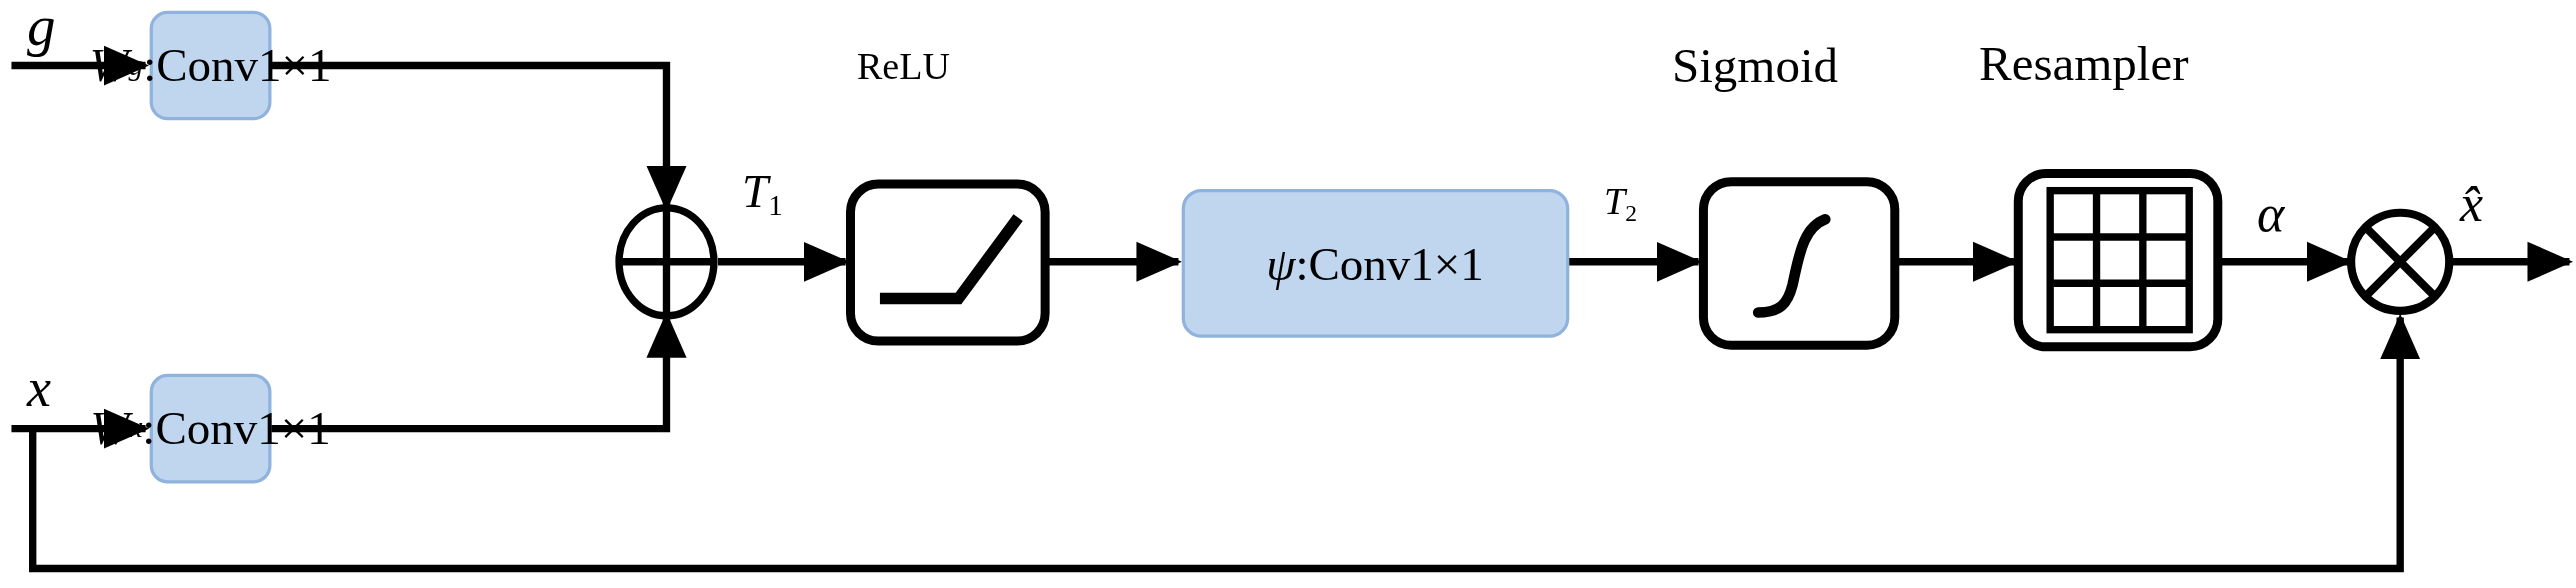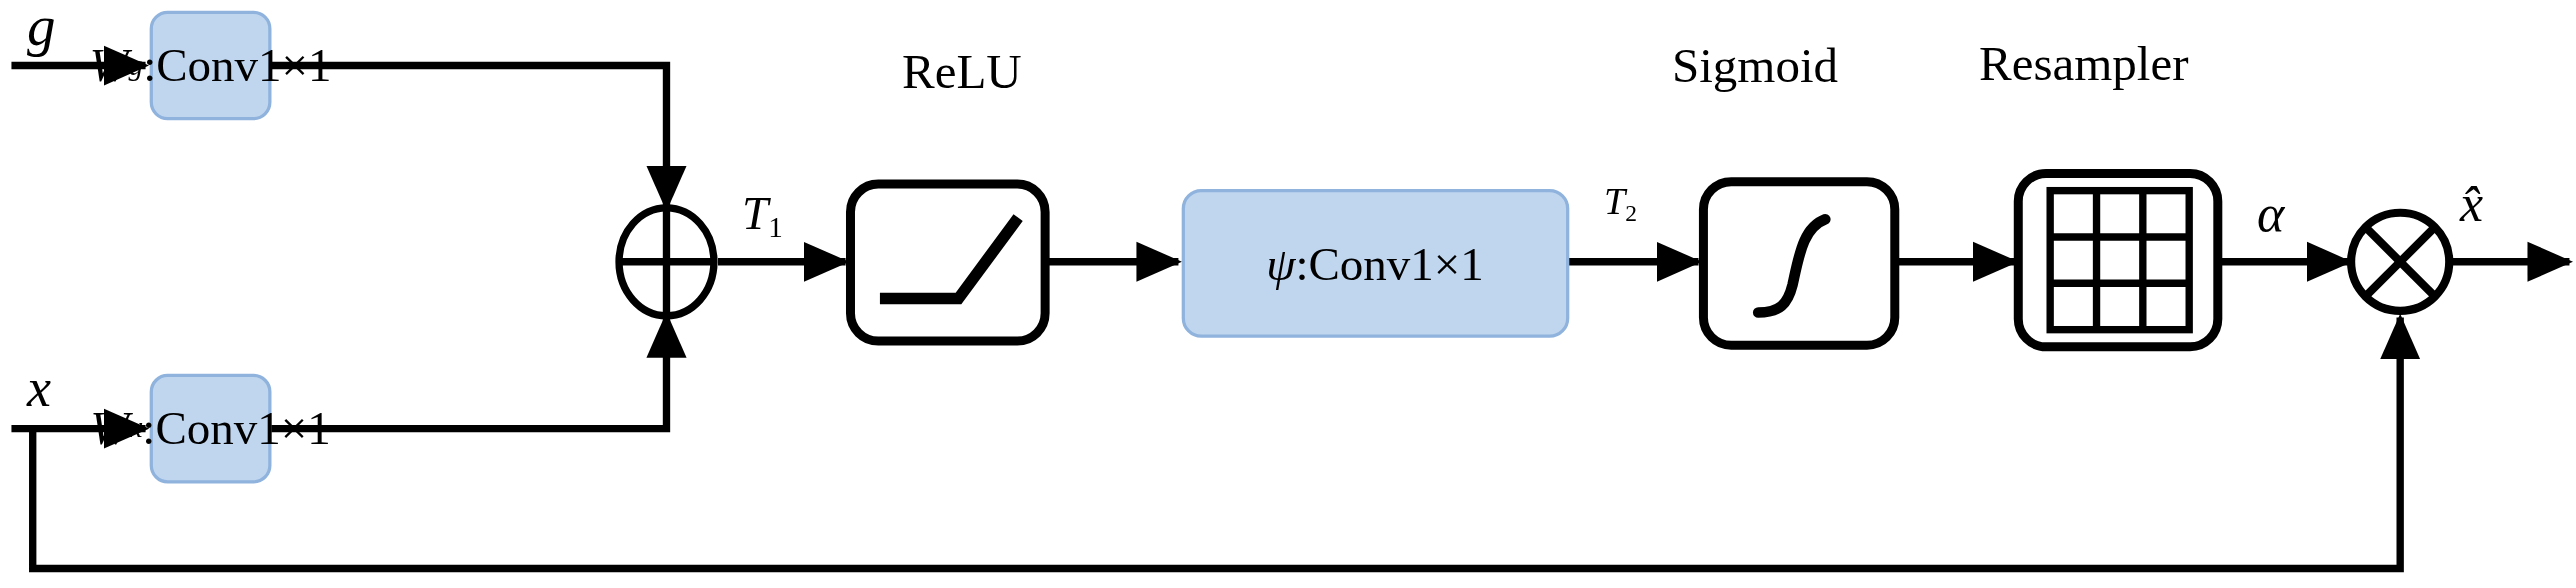--- a/index.html
+++ b/index.html
@@ -169,27 +169,27 @@
   </div>
 
   <div class="blk nosel" style="left:1183px; top:191px; width:384px; height:146px;">
     <div class="blockText">
       <span style="font-style:italic">ψ</span>
         <span> : </span>
         <span>Conv1×1</span>
     </div>
   </div>
 
-  <div class="lbl lbl-upright nosel" style="left:857px; top:47px; font-size:49px;margin-left:45px;">ReLU</div>
+  <div class="lbl lbl-upright nosel" style="left:857px; top:47px; font-size:38px;">ReLU</div>
 
   <div class="lbl lbl-upright nosel" style="left:1672px; top:41px; font-size:49px;">Sigmoid</div>
 
   <div class="lbl lbl-upright nosel" style="left:1979px; top:39px; font-size:49px;">Resampler</div>
 
-  <div class="lbl nosel" style="left:742px; top:190px; font-size:47px;">
+  <div class="lbl nosel" style="left:742px; top:168px; font-size:47px;">
     <span>T</span><span class="sub" style="font-style:normal">1</span>
   </div>
 
   <div class="lbl nosel" style="left:1604px; top:182px; font-size:38px;">
     <span>T</span><span class="sub" style="font-style:normal">2</span>
   </div>
 
   <div class="lbl nosel" style="left:2257px; top:188px; font-size:52px;">α</div>
 
   <div class="lbl nosel" style="left:2460px; top:178px; font-size:52px;">x̂</div>

